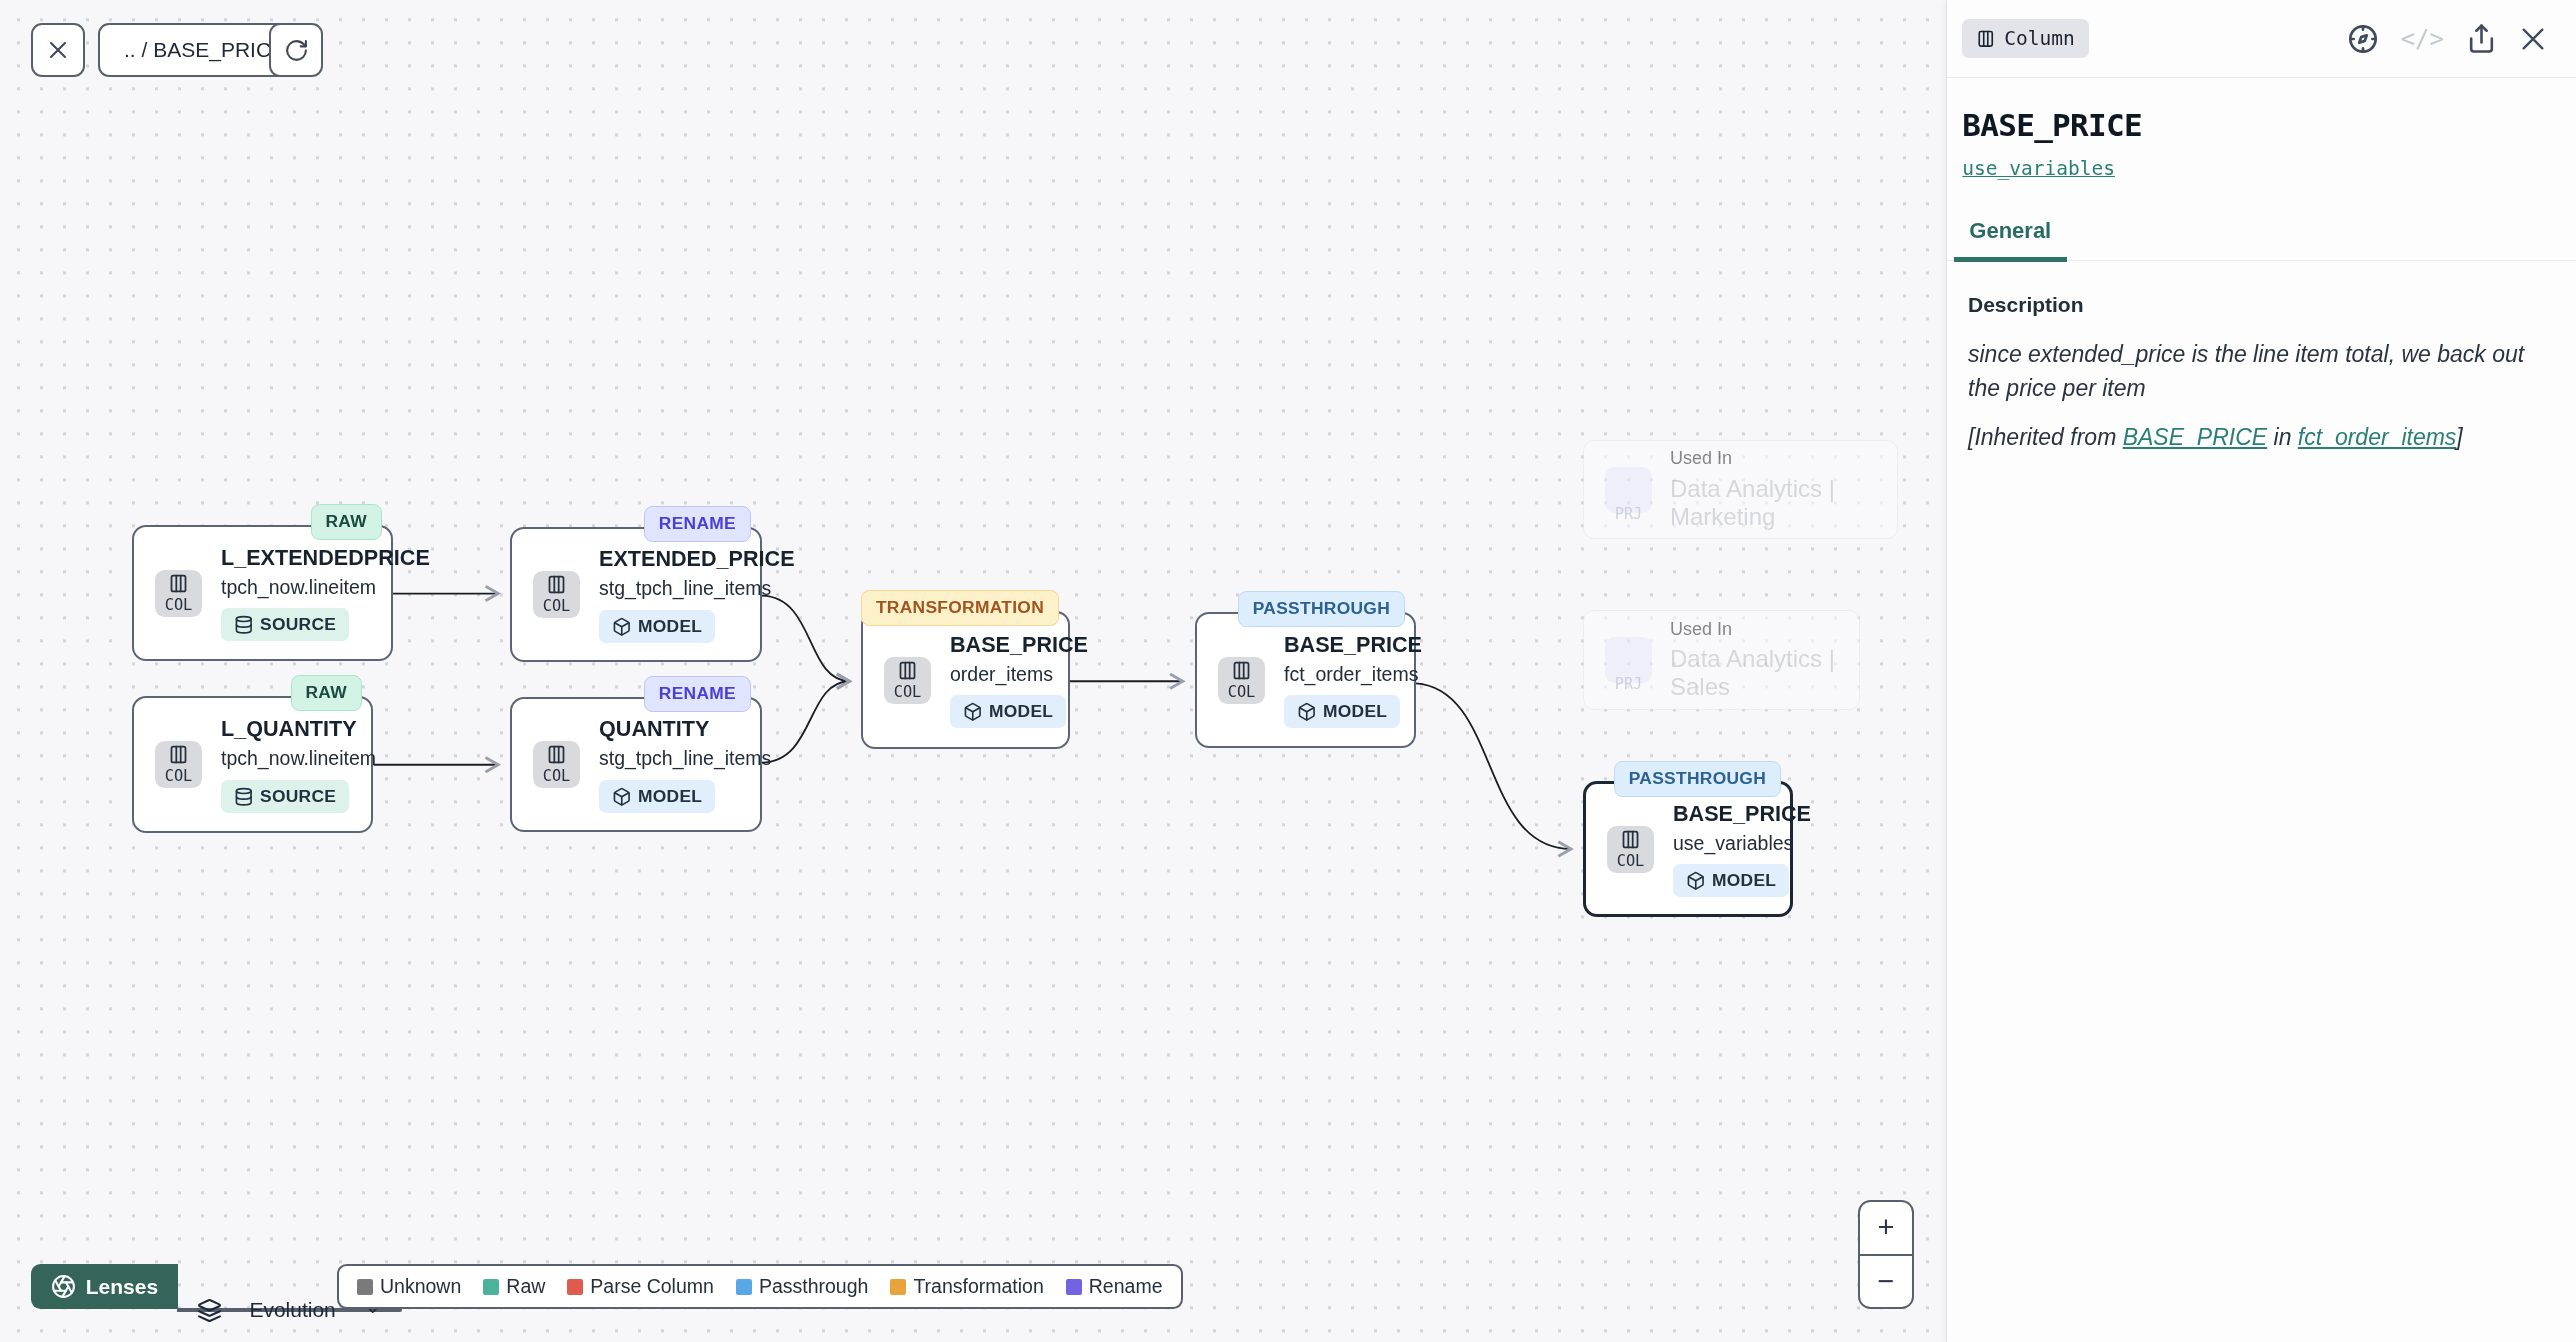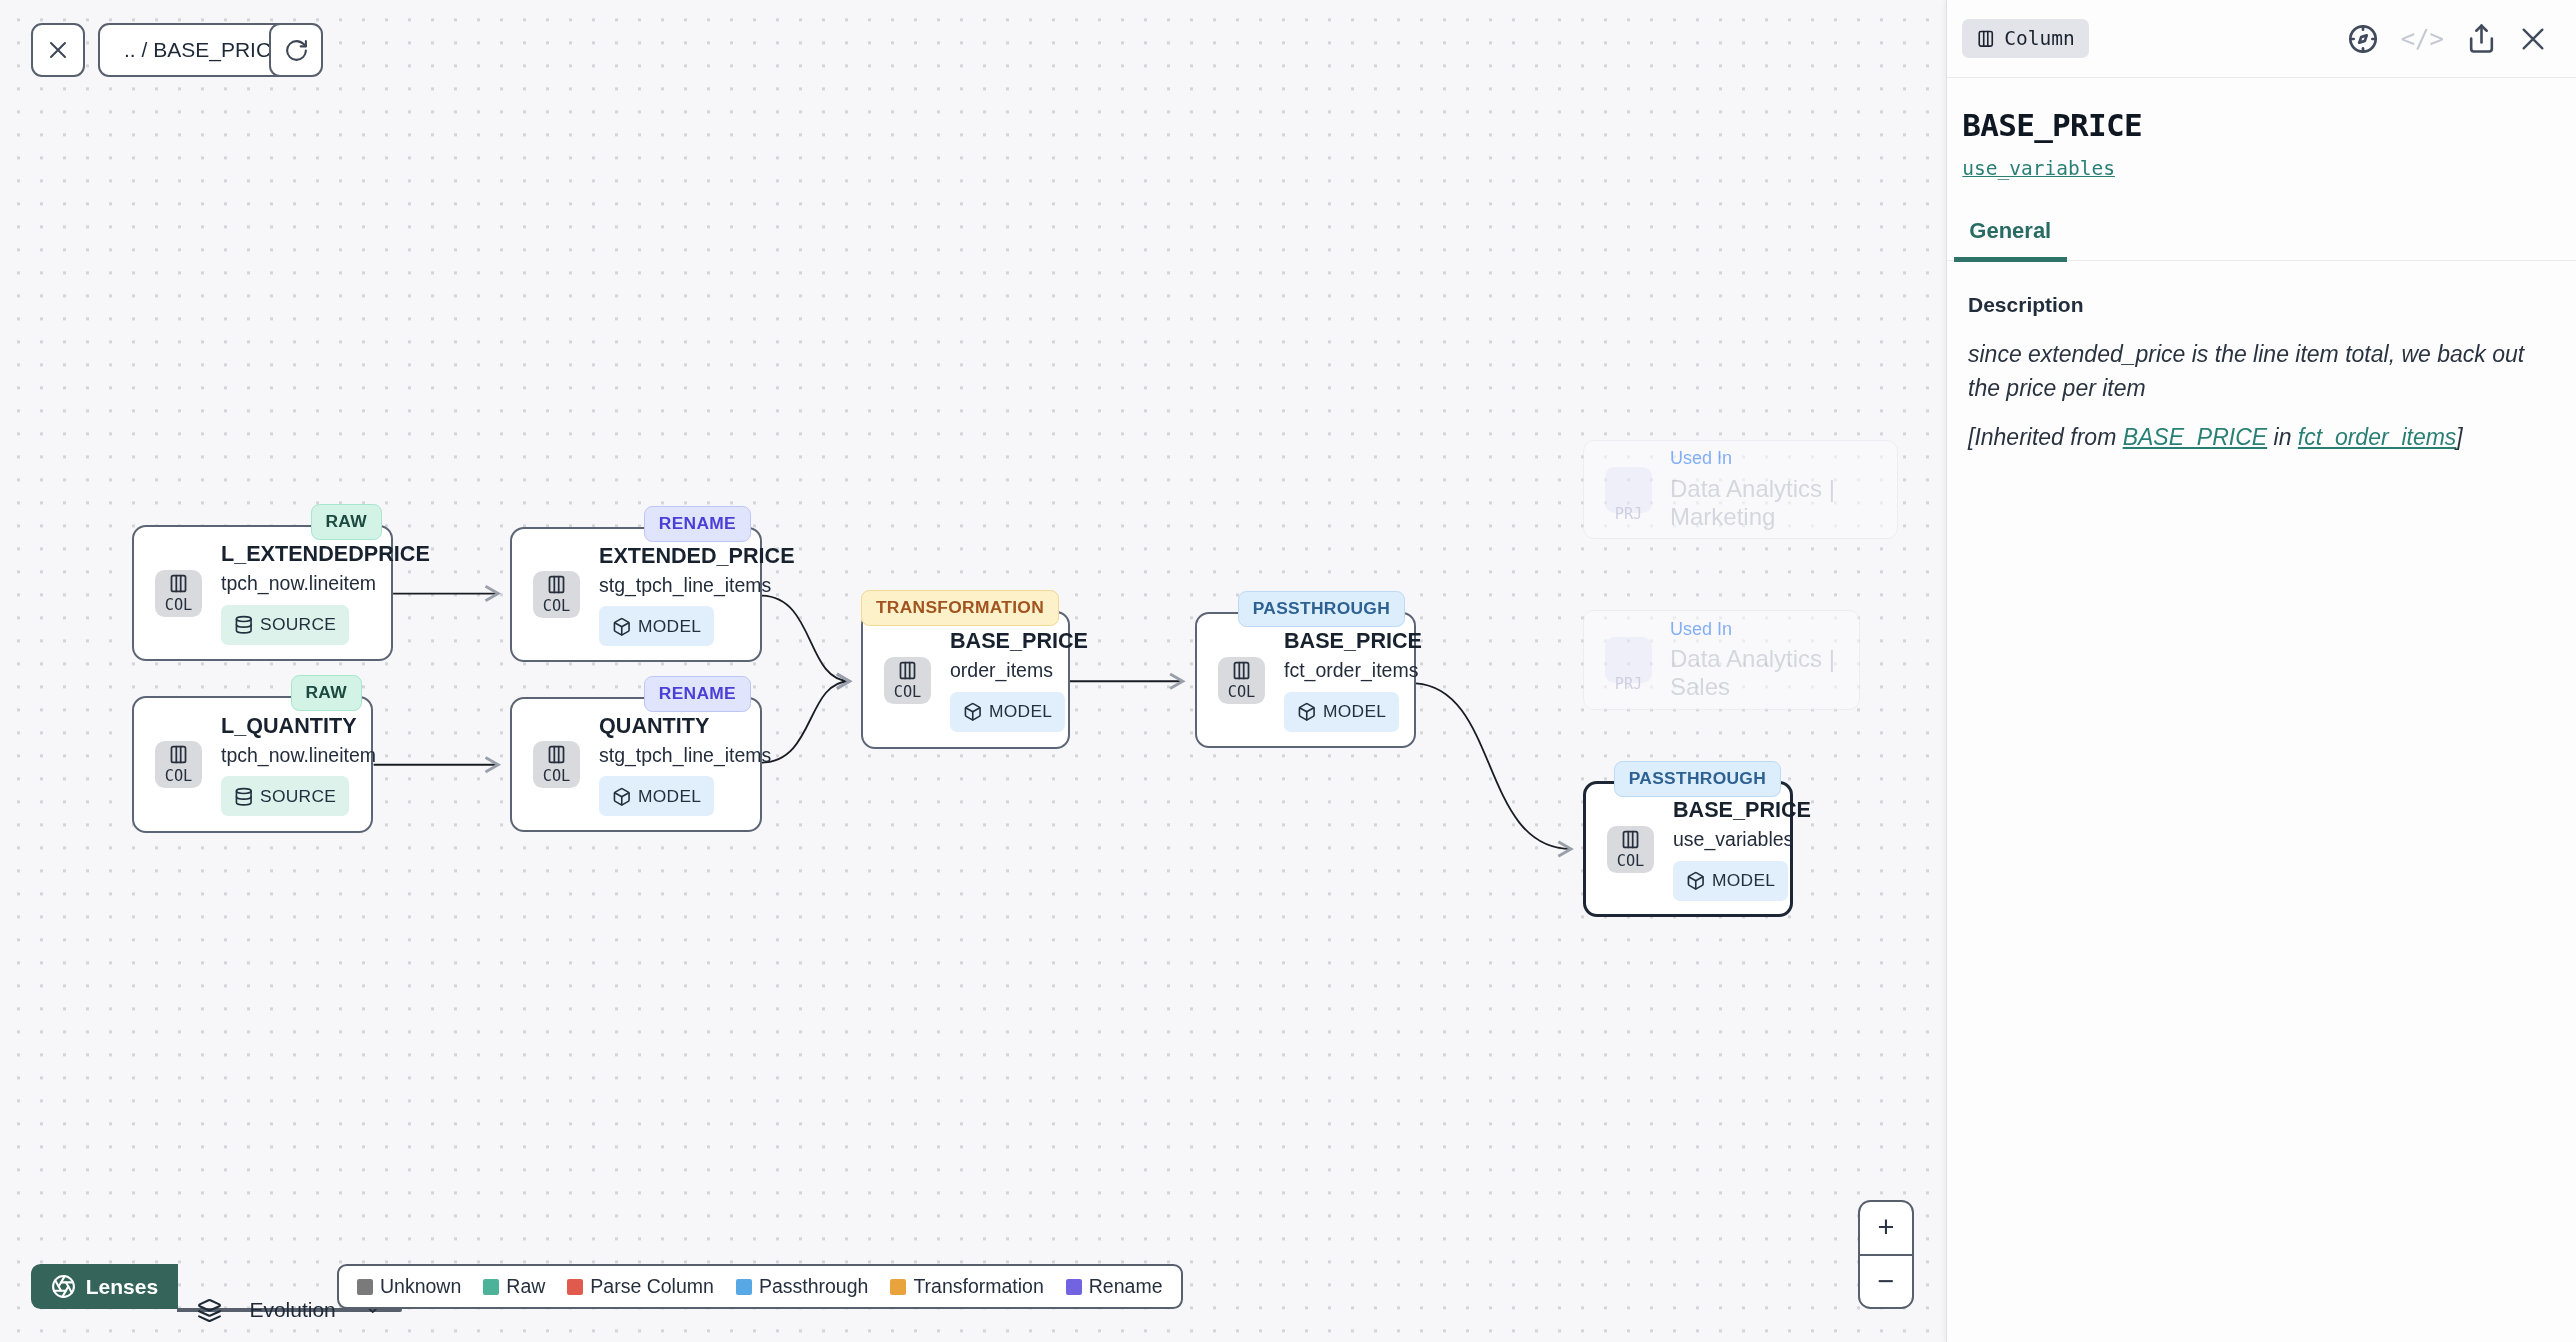--- a/index.html
+++ b/index.html
@@ -29,34 +29,34 @@
   .nbadge.raw            { background:#d2f3e5; border:1.4px solid #a5e6cd; color:#1d4a40; }
   .nbadge.rename         { background:#e1e4fd; border:1.4px solid #bdc4f8; color:#4a3fd6; }
   .nbadge.transformation { background:#fcf1c9; border:1.4px solid #f1d992; color:#a25420; }
   .nbadge.passthrough    { background:#dcedfc; border:1.4px solid #bcdaf4; color:#2c6191; }
   .col-chip { width:47px; height:47px; flex:0 0 47px; background:#d8dade; border-radius:9.7px;
     display:flex; flex-direction:column; align-items:center; justify-content:center;
     color:#262f3d; font-family:"DejaVu Sans Mono", monospace; font-size:15.3px; gap:2px; }
   .ninfo { margin-left:19px; display:flex; flex-direction:column; align-items:flex-start; }
   .ntitle { font-size:21.6px; font-weight:700; color:#18222f; }
   .nsub   { font-size:19.5px; color:#222c3b; margin-top:4.9px; }
-  .kind { margin-top:9.7px; height:40px; border-radius:7px; padding:0 12.5px;
-    display:flex; align-items:center; gap:7px; font-size:17.4px; font-weight:400;
+  .kind { margin-top:9.7px; height:33px; border-radius:7px; padding:0 12.5px;
+    display:flex; align-items:center; gap:7px; font-size:17.4px; font-weight:700;
     color:#22303f; letter-spacing:0.3px; }
   .kind.source { background:#dcf2ea; }
   .kind.model  { background:#e1effc; }
 
   
   .used { position:absolute; background:#fbfbfd; border:1.4px solid #e6e7ee; border-radius:11px;
     display:flex; align-items:center; padding-left:21px; opacity:.62; cursor:pointer; }
   .prj-chip { width:47px; height:46px; flex:0 0 47px; background:#ebebfa; border-radius:9.7px;
     display:flex; flex-direction:column; align-items:center; justify-content:center;
     color:#b6b9d4; font-family:"DejaVu Sans Mono", monospace; font-size:15.3px;gap:48px; }
   .uinfo { margin-left:18px; }
-  .ulabel { font-size:18px; color:#3b82f6; }
+  .ulabel { font-size:18px; color:#404040; }
   .uproj  { font-size:24px; color:#c2c4ce; margin-top:5.6px; }
 
   
   .lenses-bar { position:absolute; left:31px; top:1264px; height:45px; display:flex; }
   .lenses-btn { background:#35655a; color:#fff; border-radius:9.7px 0 0 9.7px;
     display:flex; align-items:center; gap:9.7px; padding:0 20px; font-size:21px; font-weight:600; cursor:pointer; }
   .mode-btn { background:#fff; border:2.1px solid #58606e; border-radius:0 9.7px 9.7px 0; margin-left:-0.7px;
     display:flex; align-items:center; gap:27px; padding:0 18px; font-size:21px; color:#1e2837; cursor:pointer;margin-top:44px; }
   .legend { position:absolute; left:337px; top:1264px; height:45px; background:#fff;
     border:2.1px solid #58606e; border-radius:9.7px; display:inline-flex; align-items:center;

